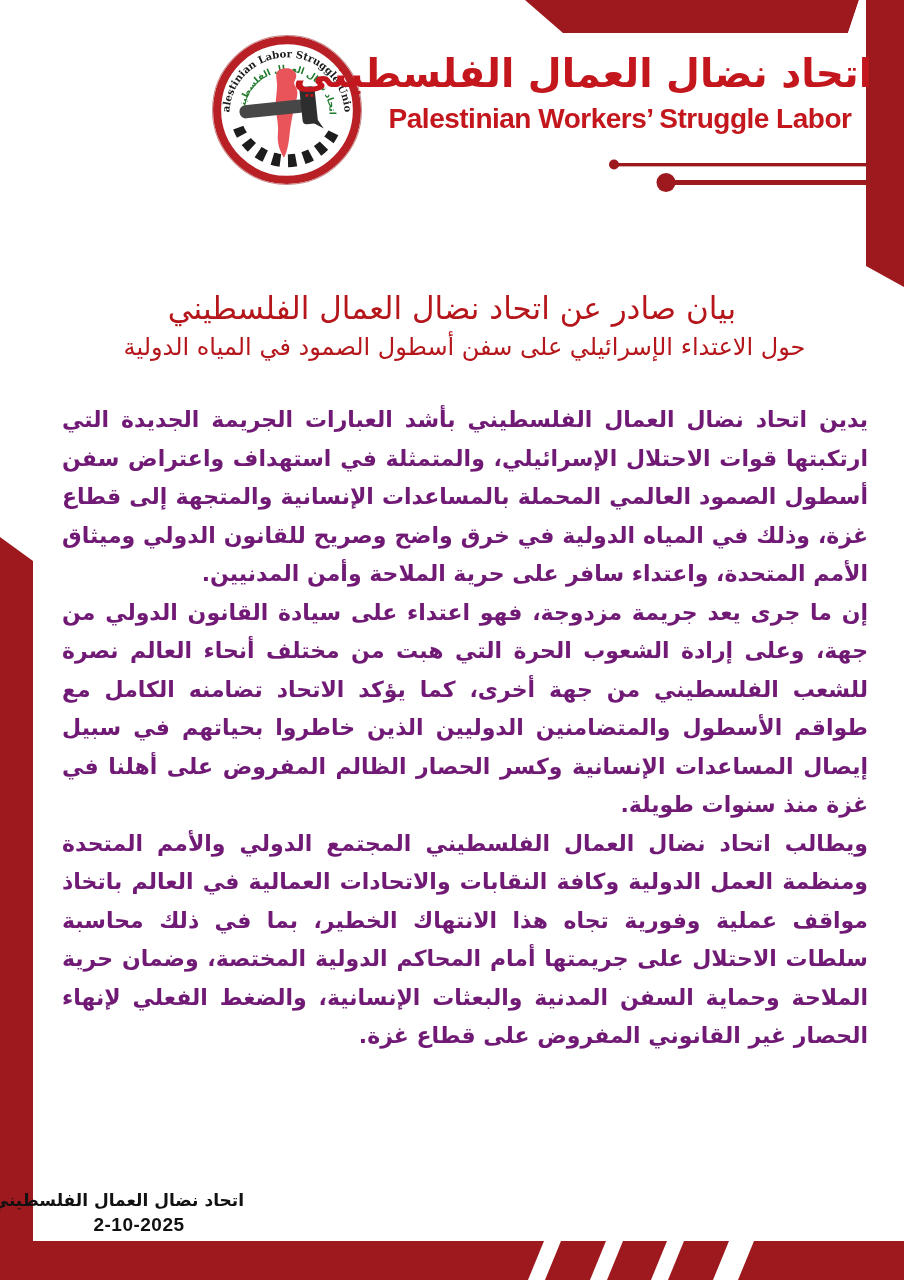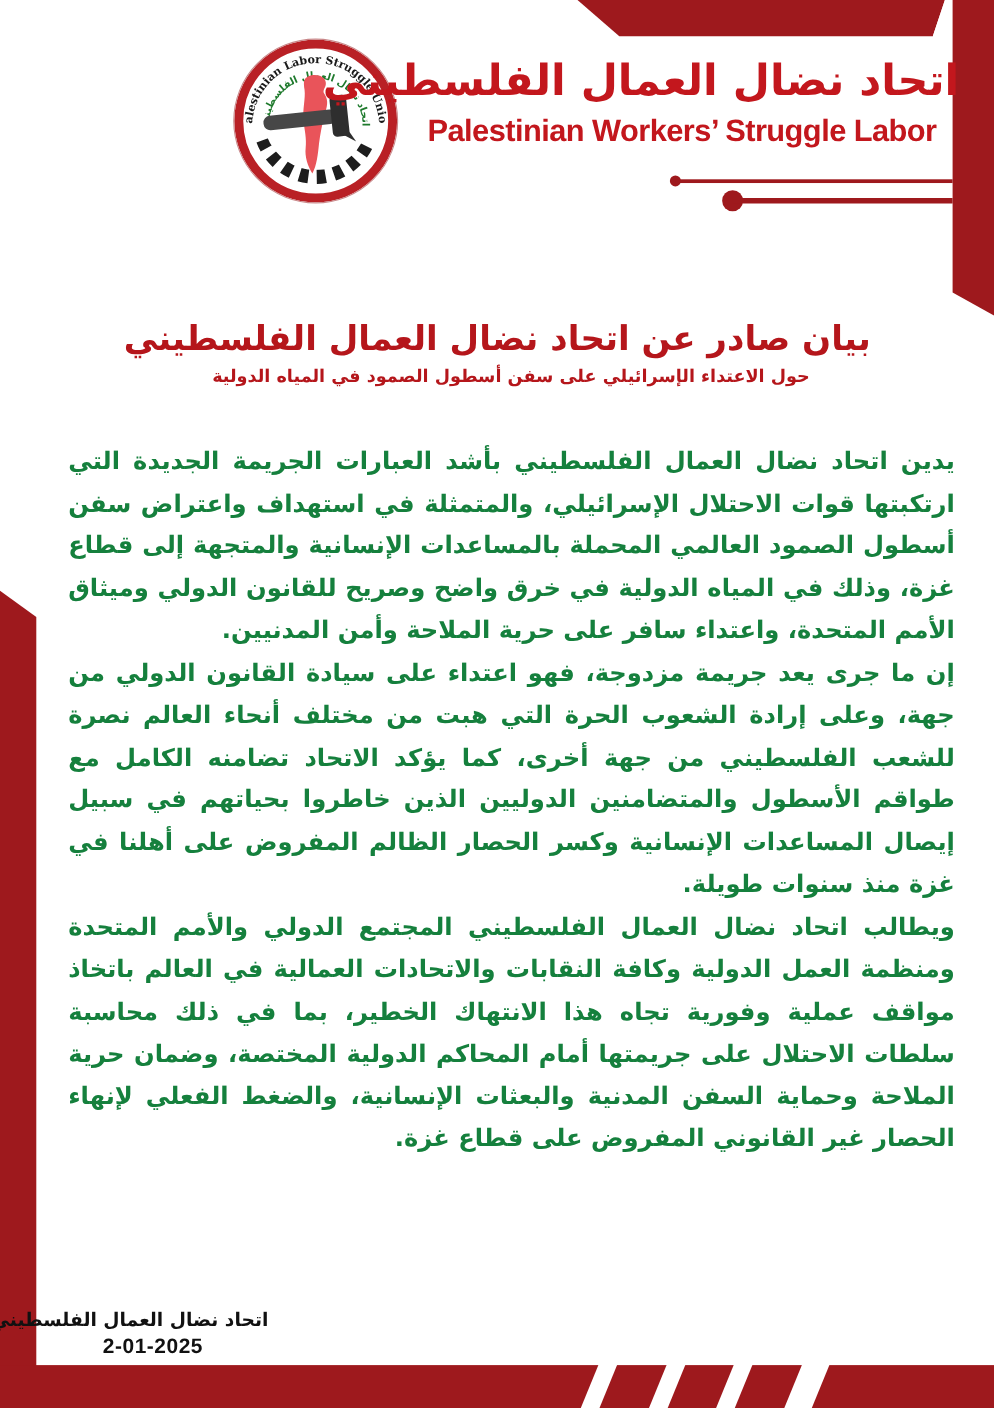--- a/index.html
+++ b/index.html
@@ -21,30 +21,30 @@
     white-space:nowrap; letter-spacing:-1px;
   }
   .org-en {
     font-family:"Liberation Sans", sans-serif; font-weight:bold;
     font-size:28px; margin-top:2px; white-space:nowrap; letter-spacing:-0.5px;
   }
 
   
   .stmt-title {
     position:absolute; left:0; top:286px; width:904px;
-    direction:rtl; text-align:center; color:#b5161b; font-weight:bold;
+    direction:rtl; text-align:center; color:#b5161b; font-weight:normal;
   }
   .stmt-line1 { font-size:31px; line-height:1.45; letter-spacing:-0.5px; }
-  .stmt-line2 { font-size:16px; line-height:1.4; letter-spacing:-0.5px;padding-left:25px; }
+  .stmt-line2 { font-size:24px; line-height:1.4; letter-spacing:-0.5px;padding-left:25px; }
 
   
   .body-text {
     position:absolute; left:62px; top:401px; width:806px;
     direction:rtl; text-align:justify; text-align-last:right;
-    color:#15803d; font-weight:bold; font-size:22px; line-height:38.5px;
+    color:#701a75; font-weight:bold; font-size:22px; line-height:38.5px;
     letter-spacing:0;
   }
   .body-text p { margin:0; }
 
   
   .footer {
     position:absolute; left:34px; top:1188px; width:210px;
     text-align:center; color:#111; font-weight:bold;
   }
   .footer-org { direction:rtl; font-size:17px; line-height:1.5; white-space:nowrap; }
@@ -125,16 +125,16 @@
   </div>
 
   <div class="body-text">
     <p>يدين اتحاد نضال العمال الفلسطيني بأشد العبارات الجريمة الجديدة التي ارتكبتها قوات الاحتلال الإسرائيلي، والمتمثلة في استهداف واعتراض سفن أسطول الصمود العالمي المحملة بالمساعدات الإنسانية والمتجهة إلى قطاع غزة، وذلك في المياه الدولية في خرق واضح وصريح للقانون الدولي وميثاق الأمم المتحدة، واعتداء سافر على حرية الملاحة وأمن المدنيين.</p>
     <p>إن ما جرى يعد جريمة مزدوجة، فهو اعتداء على سيادة القانون الدولي من جهة، وعلى إرادة الشعوب الحرة التي هبت من مختلف أنحاء العالم نصرة للشعب الفلسطيني من جهة أخرى، كما يؤكد الاتحاد تضامنه الكامل مع طواقم الأسطول والمتضامنين الدوليين الذين خاطروا بحياتهم في سبيل إيصال المساعدات الإنسانية وكسر الحصار الظالم المفروض على أهلنا في غزة منذ سنوات طويلة.</p>
     <p>ويطالب اتحاد نضال العمال الفلسطيني المجتمع الدولي والأمم المتحدة ومنظمة العمل الدولية وكافة النقابات والاتحادات العمالية في العالم باتخاذ مواقف عملية وفورية تجاه هذا الانتهاك الخطير، بما في ذلك محاسبة سلطات الاحتلال على جريمتها أمام المحاكم الدولية المختصة، وضمان حرية الملاحة وحماية السفن المدنية والبعثات الإنسانية، والضغط الفعلي لإنهاء الحصار غير القانوني المفروض على قطاع غزة.</p>
   </div>
 
   <div class="footer">
     <div class="footer-org">اتحاد نضال العمال الفلسطيني</div>
-    <div class="footer-date">2-01-2025</div>
+    <div class="footer-date">2-10-2025</div>
   </div>
 
 </div>
 
 </body></html>

